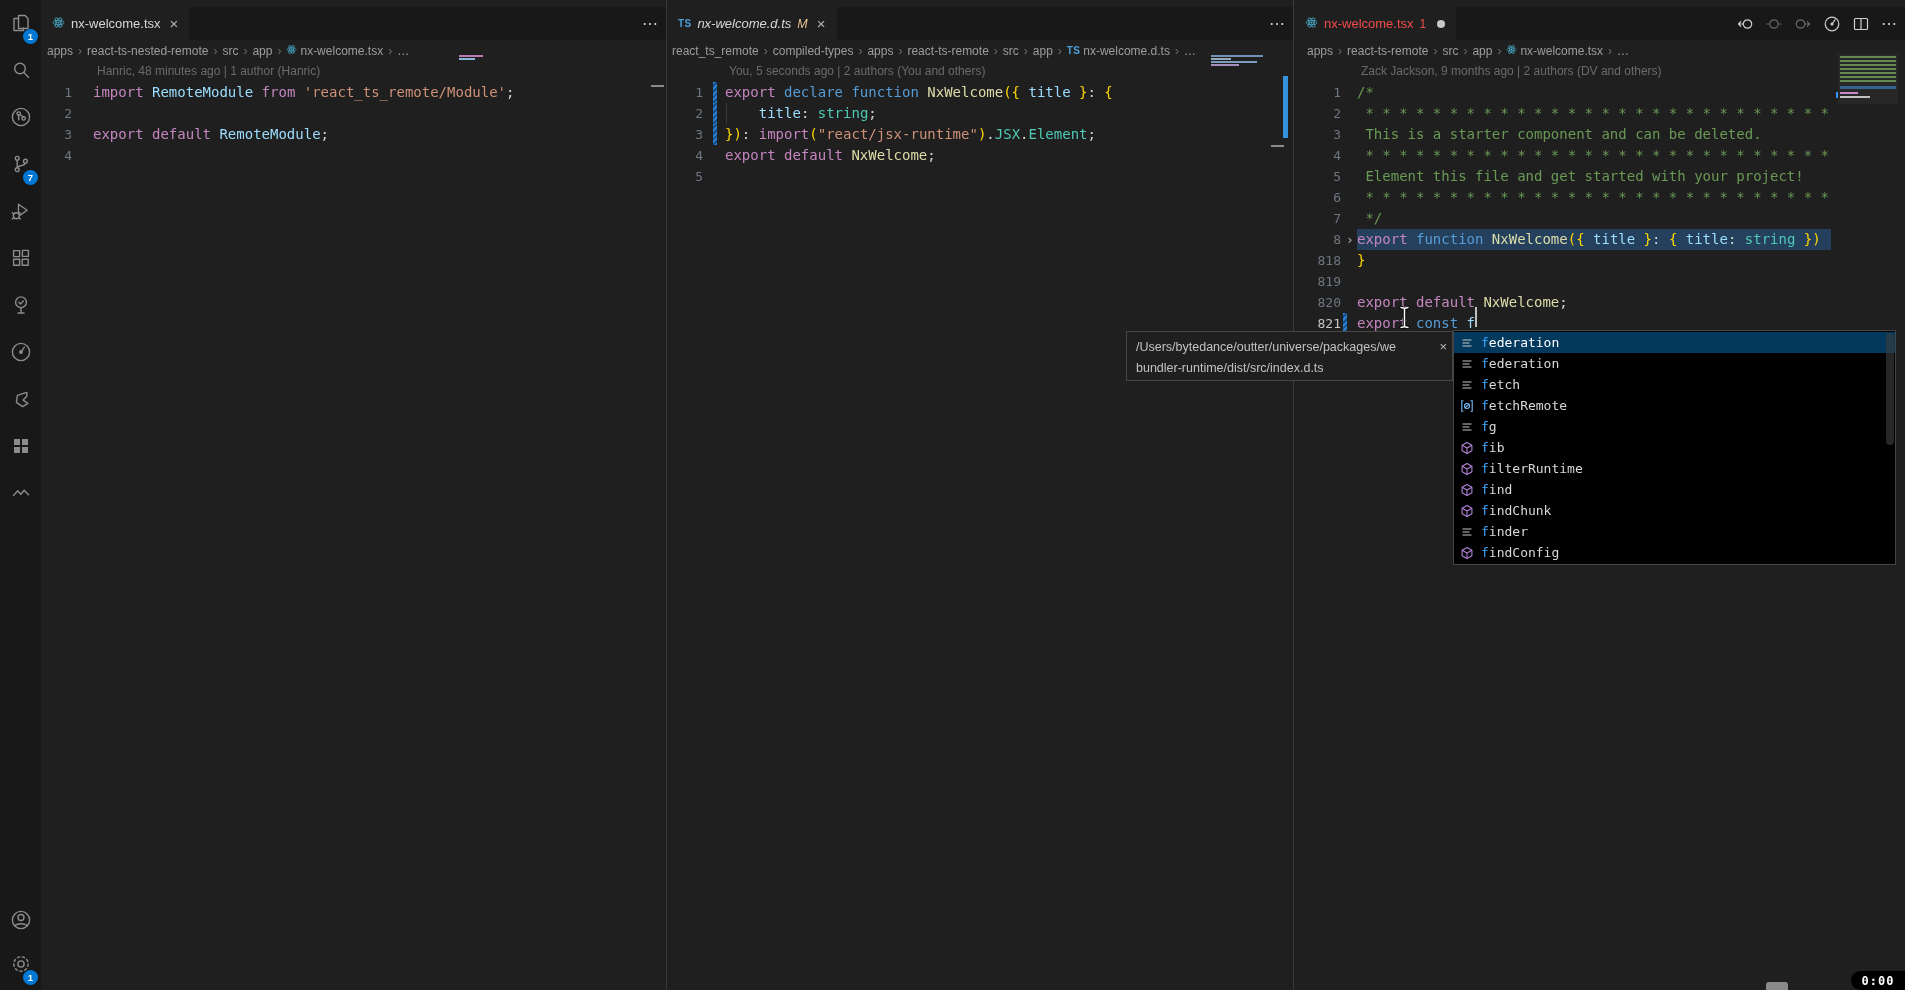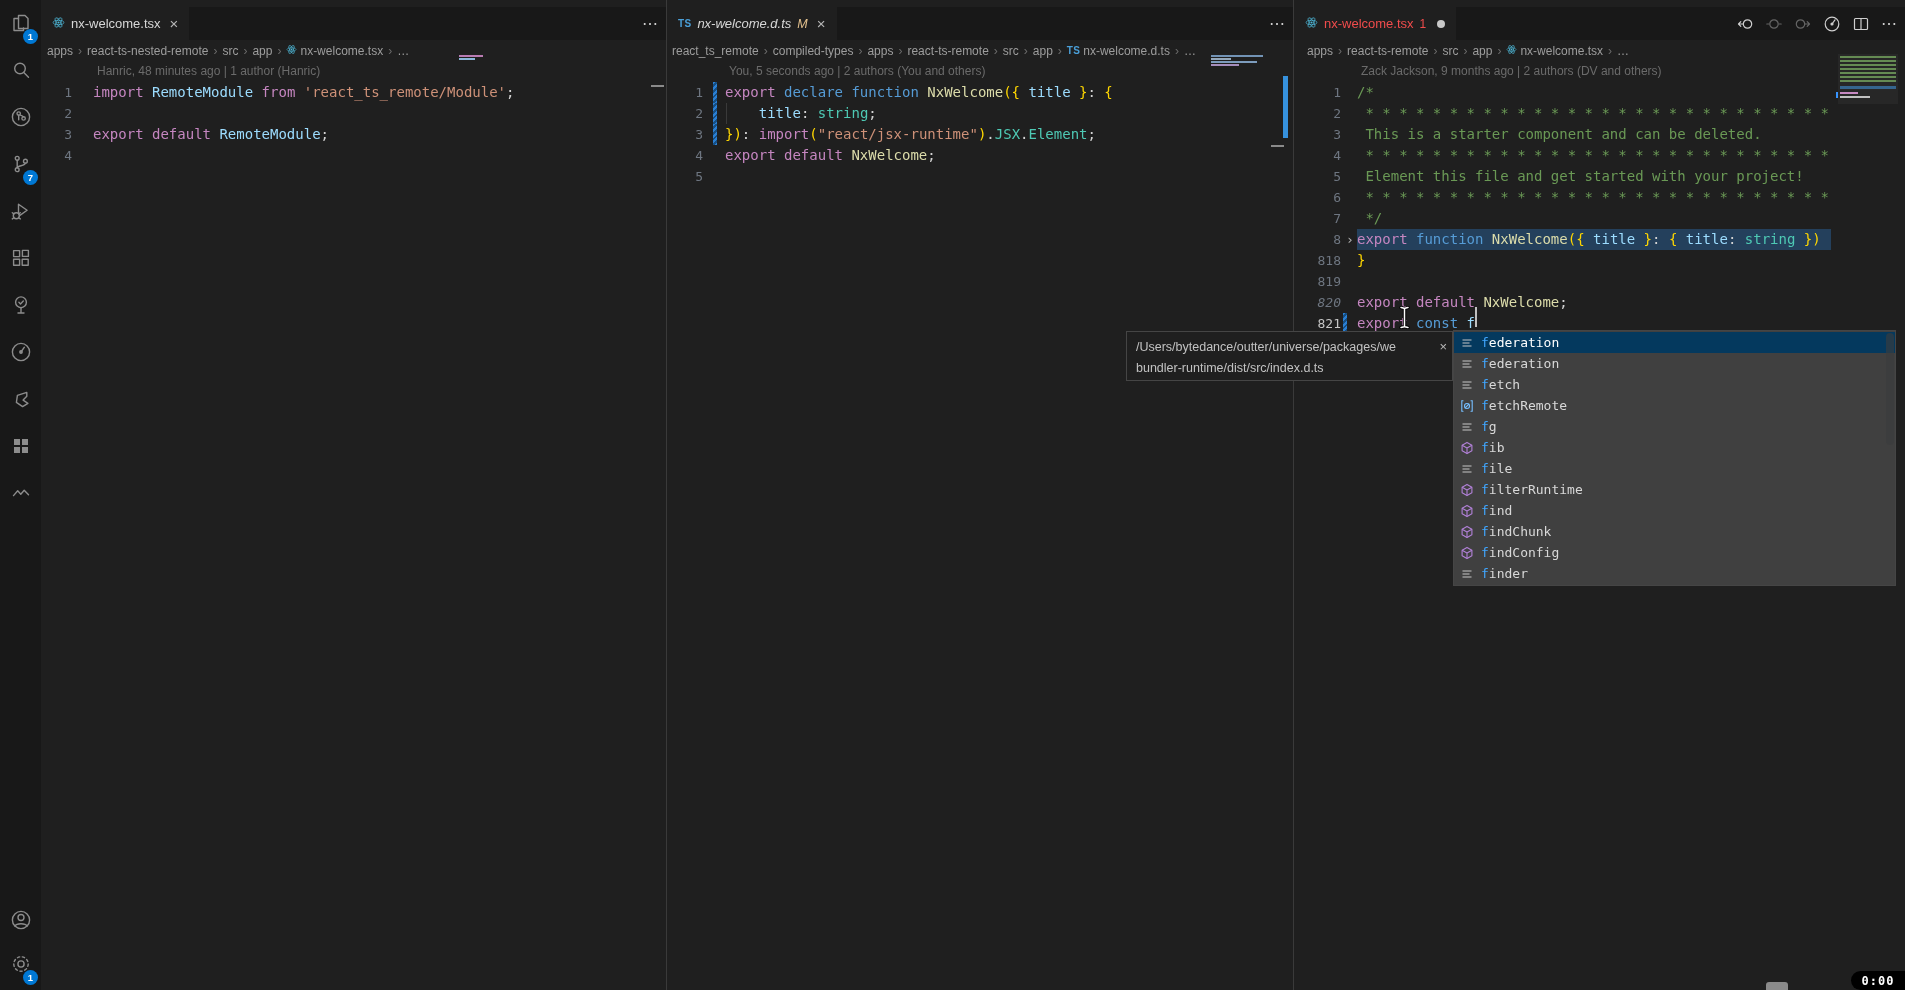--- a/index.html
+++ b/index.html
@@ -36,21 +36,21 @@
   .num.active{color:#c6c6c6;}
   .txt{position:absolute;top:0;}
   .blame{position:absolute;top:0;color:#6b6b6b;font-size:12px;font-family:"Liberation Sans",sans-serif;}
   .modbar{position:absolute;top:0;width:4px;height:21px;background:repeating-linear-gradient(135deg,#2a7fd4 0 2px,#174f83 2px 4px);}
   .fold{position:absolute;top:0;color:#b4b4b4;font-size:13px;}
   .hl{position:absolute;top:0;height:21px;background:#24405c;}
   .guide{position:absolute;top:0;width:1px;height:21px;background:#3a3a3a;}
   .kw{color:#c586c0}.kw2{color:#569cd6}.fn{color:#dcdcaa}.vr{color:#9cdcfe}
   .ty{color:#4ec9b4}.st{color:#ce9178}.cm{color:#6a9955}.pl{color:#d4d4d4}.br{color:#ffd700}
   
-  .suggest{position:absolute;left:1453px;top:330px;width:443px;background:#404040;border:1px solid #454545;
+  .suggest{position:absolute;left:1453px;top:330px;width:443px;background:#000000;border:1px solid #454545;
            box-sizing:border-box;z-index:6;padding:1px 0;}
   .s-row{height:21px;display:flex;align-items:center;gap:7px;padding-left:5px;
          font-family:"DejaVu Sans Mono",monospace;font-size:13px;color:#d8d8d8;}
   .s-row.sel{background:#04395e;color:#fff;}
   .s-ic{width:15px;display:flex;justify-content:center;}
   .m{color:#40a6ff;}
   .s-scroll{position:absolute;right:1px;top:2px;width:8px;height:112px;background:#3b3c3d;border-radius:4px;opacity:.65;}
   
   .docs{position:absolute;left:1126px;top:331px;width:327px;height:50px;background:#1f1f1f;border:1px solid #454545;
         box-sizing:border-box;z-index:6;font-size:12.5px;color:#c2c2c2;padding:5px 28px 0 9px;line-height:21px;}
@@ -332,21 +332,21 @@
         <div class="row"><span class="num" style="width: 47px;">1</span><span class="txt" style="left: 63px;"><span class="cm">/*</span></span></div>
         <div class="row"><span class="num" style="width: 47px;">2</span><span class="txt" style="left: 63px;"><span class="cm"> * * * * * * * * * * * * * * * * * * * * * * * * * * * *</span></span></div>
         <div class="row"><span class="num" style="width: 47px;">3</span><span class="txt" style="left: 63px; text-align: right;"><span class="cm"> This is a starter component and can be deleted.</span></span></div>
         <div class="row"><span class="num" style="width: 47px;">4</span><span class="txt" style="left: 63px;"><span class="cm"> * * * * * * * * * * * * * * * * * * * * * * * * * * * *</span></span></div>
         <div class="row"><span class="num" style="width: 47px;">5</span><span class="txt" style="left: 63px;"><span class="cm"> Element this file and get started with your project!</span></span></div>
         <div class="row"><span class="num" style="width: 47px;">6</span><span class="txt" style="left: 63px;"><span class="cm"> * * * * * * * * * * * * * * * * * * * * * * * * * * * *</span></span></div>
         <div class="row"><span class="num" style="width: 47px;">7</span><span class="txt" style="left: 63px;"><span class="cm"> */</span></span></div>
         <div class="row"><div class="hl" style="left: 63px; width: 474px;"></div><span class="num" style="width: 47px;">8</span><span class="fold" style="left: 52px;">›</span><span class="txt" style="left: 63px;"><span class="kw">export</span><span class="kw2"> function</span><span class="fn"> NxWelcome</span><span class="br">({</span><span class="vr"> title</span><span class="br"> }</span><span class="pl">:</span><span class="br"> {</span><span class="vr"> title</span><span class="pl">:</span><span class="ty"> string</span><span class="br"> })</span></span></div>
         <div class="row"><span class="num" style="width: 47px;">818</span><span class="txt" style="left: 63px;"><span class="br">}</span></span></div>
         <div class="row"><span class="num" style="width: 47px;">819</span><span class="txt" style="left: 63px;"></span></div>
-        <div class="row"><span class="num" style="width: 47px; font-style: italic;">820</span><span class="txt" style="left: 63px;"><span class="kw">export default</span><span class="fn"> NxWelcome</span><span class="pl">;</span></span></div>
+        <div class="row"><span class="num" style="width: 47px;">820</span><span class="txt" style="left: 63px;"><span class="kw">export default</span><span class="fn"> NxWelcome</span><span class="pl">;</span></span></div>
         <div class="row"><span class="num active" style="width: 47px;">821</span><div class="modbar" style="left: 49px;"></div><span class="txt" style="left: 63px;"><span class="kw">export</span><span class="kw2"> const</span><span class="vr"> f</span></span></div>
       </div>
     </div>
 
   <div class="deco" style="left:459px;top:55px;width:24px;height:2px;background:#b97cb3"></div>
   <div class="deco" style="left:459px;top:58px;width:16px;height:2px;background:#8ab6d8"></div>
   <div class="deco" style="left:651px;top:85px;width:13px;height:2px;background:#8a8a8a"></div>
 
   <div class="deco" style="left:1211px;top:55px;width:52px;height:2px;background:#7293b5"></div>
   <div class="deco" style="left:1211px;top:58px;width:20px;height:2px;background:#94a8bb"></div>
@@ -410,28 +410,20 @@
         <span class="s-ic">
           <svg width="14" height="14" viewBox="0 0 14 14" fill="none" stroke="#b180d7" stroke-width="1.1" stroke-linejoin="round">
             <path d="M7 1.4l4.9 2.8v5.6L7 12.6 2.1 9.8V4.2z"></path>
             <path d="M2.1 4.2L7 7l4.9-2.8M7 7v5.6"></path>
           </svg>
         </span>
         <span><span class="m">f</span>ib</span>
       </div>
       <div class="s-row">
         <span class="s-ic">
-          <svg width="14" height="14" viewBox="0 0 14 14" stroke="#c5c5c5" stroke-width="1.2">
-            <path d="M2.5 4h9M2.5 7h7M2.5 10h9"></path>
-          </svg>
-        </span>
-        <span><span class="m">f</span>ile</span>
-      </div>
-      <div class="s-row">
-        <span class="s-ic">
           <svg width="14" height="14" viewBox="0 0 14 14" fill="none" stroke="#b180d7" stroke-width="1.1" stroke-linejoin="round">
             <path d="M7 1.4l4.9 2.8v5.6L7 12.6 2.1 9.8V4.2z"></path>
             <path d="M2.1 4.2L7 7l4.9-2.8M7 7v5.6"></path>
           </svg>
         </span>
         <span><span class="m">f</span>ilterRuntime</span>
       </div>
       <div class="s-row">
         <span class="s-ic">
           <svg width="14" height="14" viewBox="0 0 14 14" fill="none" stroke="#b180d7" stroke-width="1.1" stroke-linejoin="round">
@@ -445,34 +437,34 @@
         <span class="s-ic">
           <svg width="14" height="14" viewBox="0 0 14 14" fill="none" stroke="#b180d7" stroke-width="1.1" stroke-linejoin="round">
             <path d="M7 1.4l4.9 2.8v5.6L7 12.6 2.1 9.8V4.2z"></path>
             <path d="M2.1 4.2L7 7l4.9-2.8M7 7v5.6"></path>
           </svg>
         </span>
         <span><span class="m">f</span>indChunk</span>
       </div>
       <div class="s-row">
         <span class="s-ic">
+          <svg width="14" height="14" viewBox="0 0 14 14" stroke="#c5c5c5" stroke-width="1.2">
+            <path d="M2.5 4h9M2.5 7h7M2.5 10h9"></path>
+          </svg>
+        </span>
+        <span><span class="m">f</span>inder</span>
+      </div>
+      <div class="s-row">
+        <span class="s-ic">
           <svg width="14" height="14" viewBox="0 0 14 14" fill="none" stroke="#b180d7" stroke-width="1.1" stroke-linejoin="round">
             <path d="M7 1.4l4.9 2.8v5.6L7 12.6 2.1 9.8V4.2z"></path>
             <path d="M2.1 4.2L7 7l4.9-2.8M7 7v5.6"></path>
           </svg>
         </span>
         <span><span class="m">f</span>indConfig</span>
-      </div>
-      <div class="s-row">
-        <span class="s-ic">
-          <svg width="14" height="14" viewBox="0 0 14 14" stroke="#c5c5c5" stroke-width="1.2">
-            <path d="M2.5 4h9M2.5 7h7M2.5 10h9"></path>
-          </svg>
-        </span>
-        <span><span class="m">f</span>inder</span>
       </div>
     </div>
 
   <div class="docs">
     <div>/Users/bytedance/outter/universe/packages/we</div>
     <div>bundler-runtime/dist/src/index.d.ts</div>
     <span class="close">×</span>
   </div>
 
   <div class="caret"></div>

